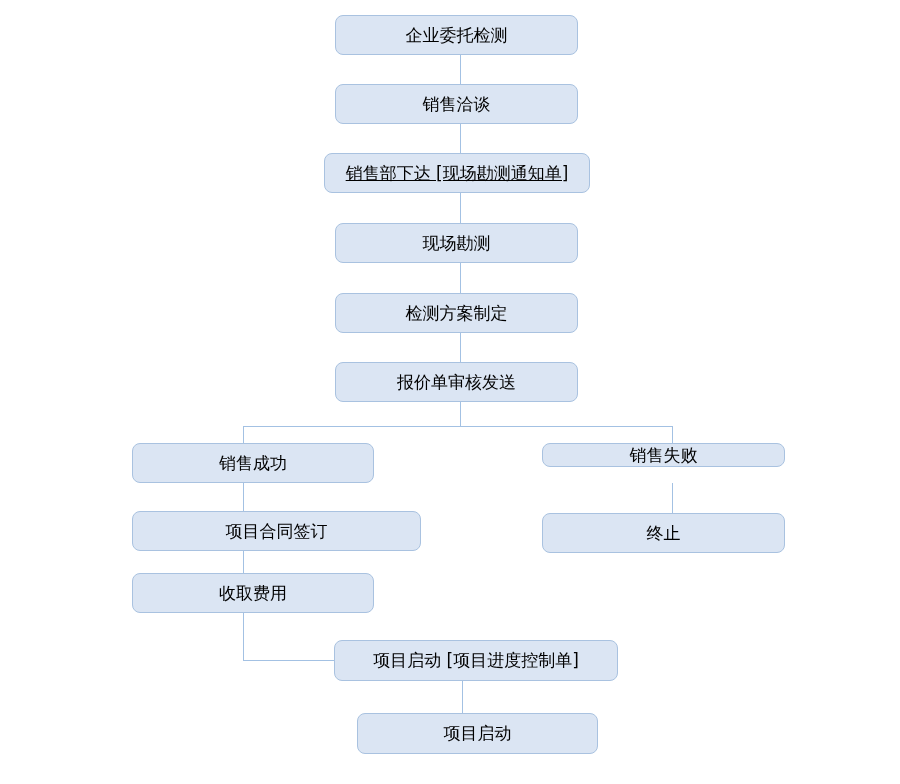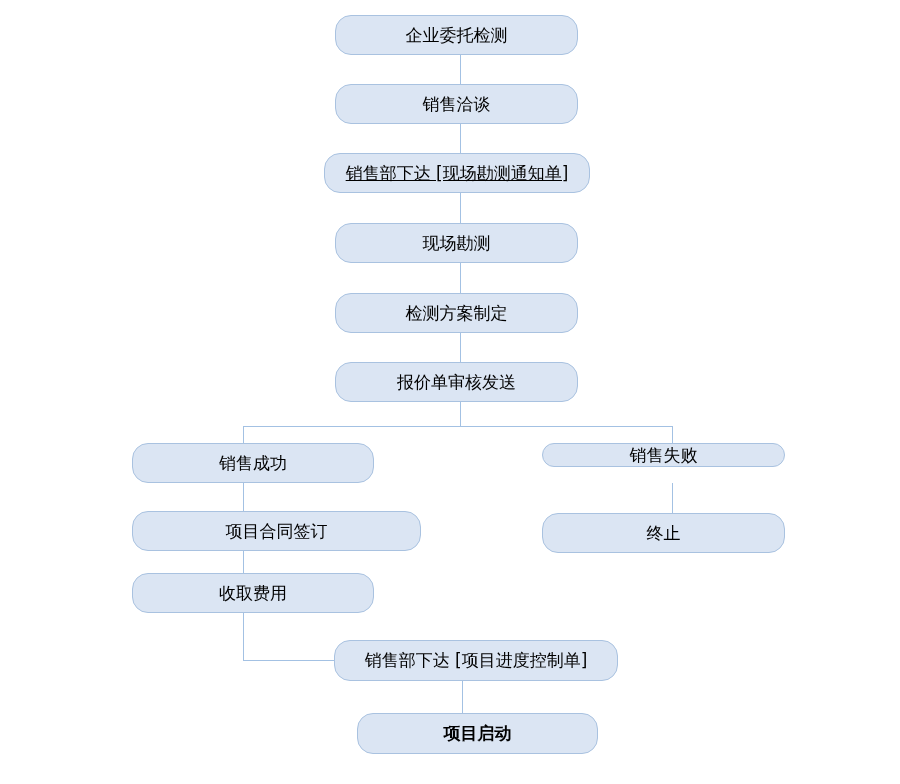--- a/index.html
+++ b/index.html
@@ -12,21 +12,21 @@
     position: relative;
     width: 900px; height: 784px;
     background: #ffffff;
     overflow: hidden;
   }
   .node {
     position: absolute;
     box-sizing: border-box;
     background: #dbe5f3;
     border: 1px solid #a9c2e0;
-    border-radius: 16px;
+    border-radius: 8px;
     display: flex;
     align-items: center;
     justify-content: center;
     font-size: 17px;
     color: #000000;
     white-space: nowrap;
     line-height: 1;
   }
   .edge {
     position: absolute;
@@ -55,23 +55,23 @@
   <div class="node" style="left:132px; top:443px; width:242px; height:40px;">销售成功</div>
 
   <div class="node" style="left:132px; top:511px; width:289px; height:40px;">项目合同签订</div>
 
   <div class="node" style="left:132px; top:573px; width:242px; height:40px;">收取费用</div>
 
   <div class="node" style="left:542px; top:443px; width:243px; height:24px;text-align:right;">销售失败</div>
 
   <div class="node" style="left:542px; top:513px; width:243px; height:40px;">终止</div>
 
-  <div class="node" style="left:334px; top:640px; width:284px; height:41px;">销售部下达 [项目进度控制单]</div>
+  <div class="node" style="left:334px; top:640px; width:284px; height:41px;">项目启动 [项目进度控制单]</div>
 
-  <div class="node" style="left:357px; top:713px; width:241px; height:41px;font-weight:bold;">项目启动</div>
+  <div class="node" style="left:357px; top:713px; width:241px; height:41px;">项目启动</div>
 
   <div class="edge v" style="left:460px; top:55px;  height:29px;"></div>
   <div class="edge v" style="left:460px; top:124px; height:29px;"></div>
   <div class="edge v" style="left:460px; top:193px; height:30px;"></div>
   <div class="edge v" style="left:460px; top:263px; height:30px;"></div>
   <div class="edge v" style="left:460px; top:333px; height:29px;"></div>
 
   <div class="edge v" style="left:460px; top:402px; height:24px;"></div>
   <div class="edge h" style="left:243px; top:426px; width:430px;"></div>
   <div class="edge v" style="left:243px; top:426px; height:17px;"></div>

